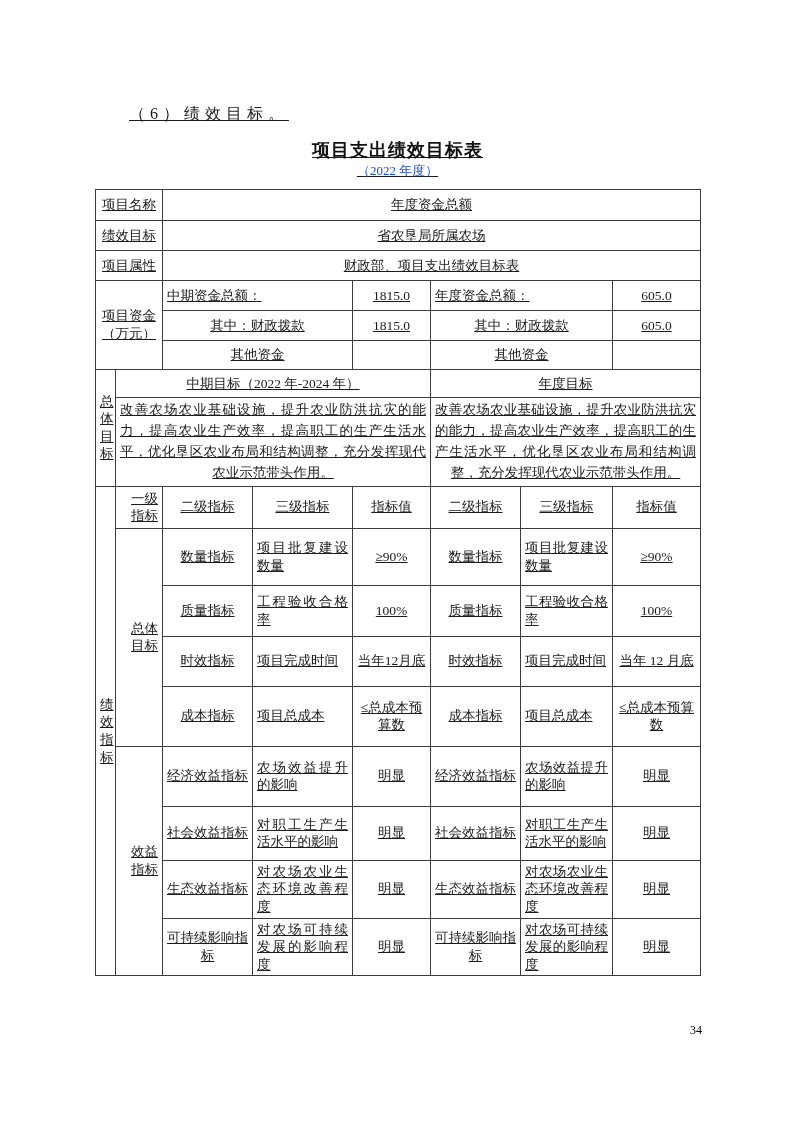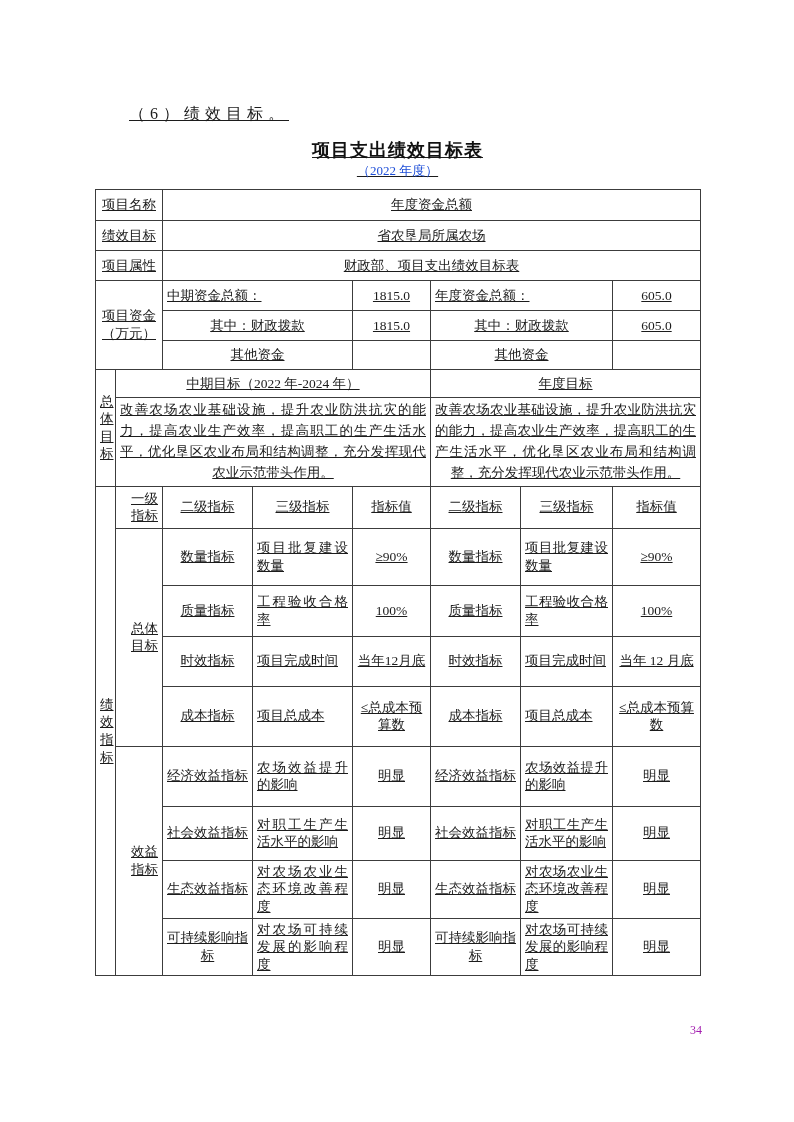--- a/index.html
+++ b/index.html
@@ -83,21 +83,21 @@
     text-align: center;
     padding: 2px 3px;
   }
   .pagenum {
     position: absolute;
     left: 676px;
     top: 1023px;
     width: 40px;
     text-align: center;
     font-size: 12px;
-    color: #a21caf;
+    color: #000000;
   }
 </style>
 </head>
 <body>
 
 <div class="page">
   <div class="content">
 
     <div class="heading">（6）绩效目标。</div>
     <div class="title">项目支出绩效目标表</div>

